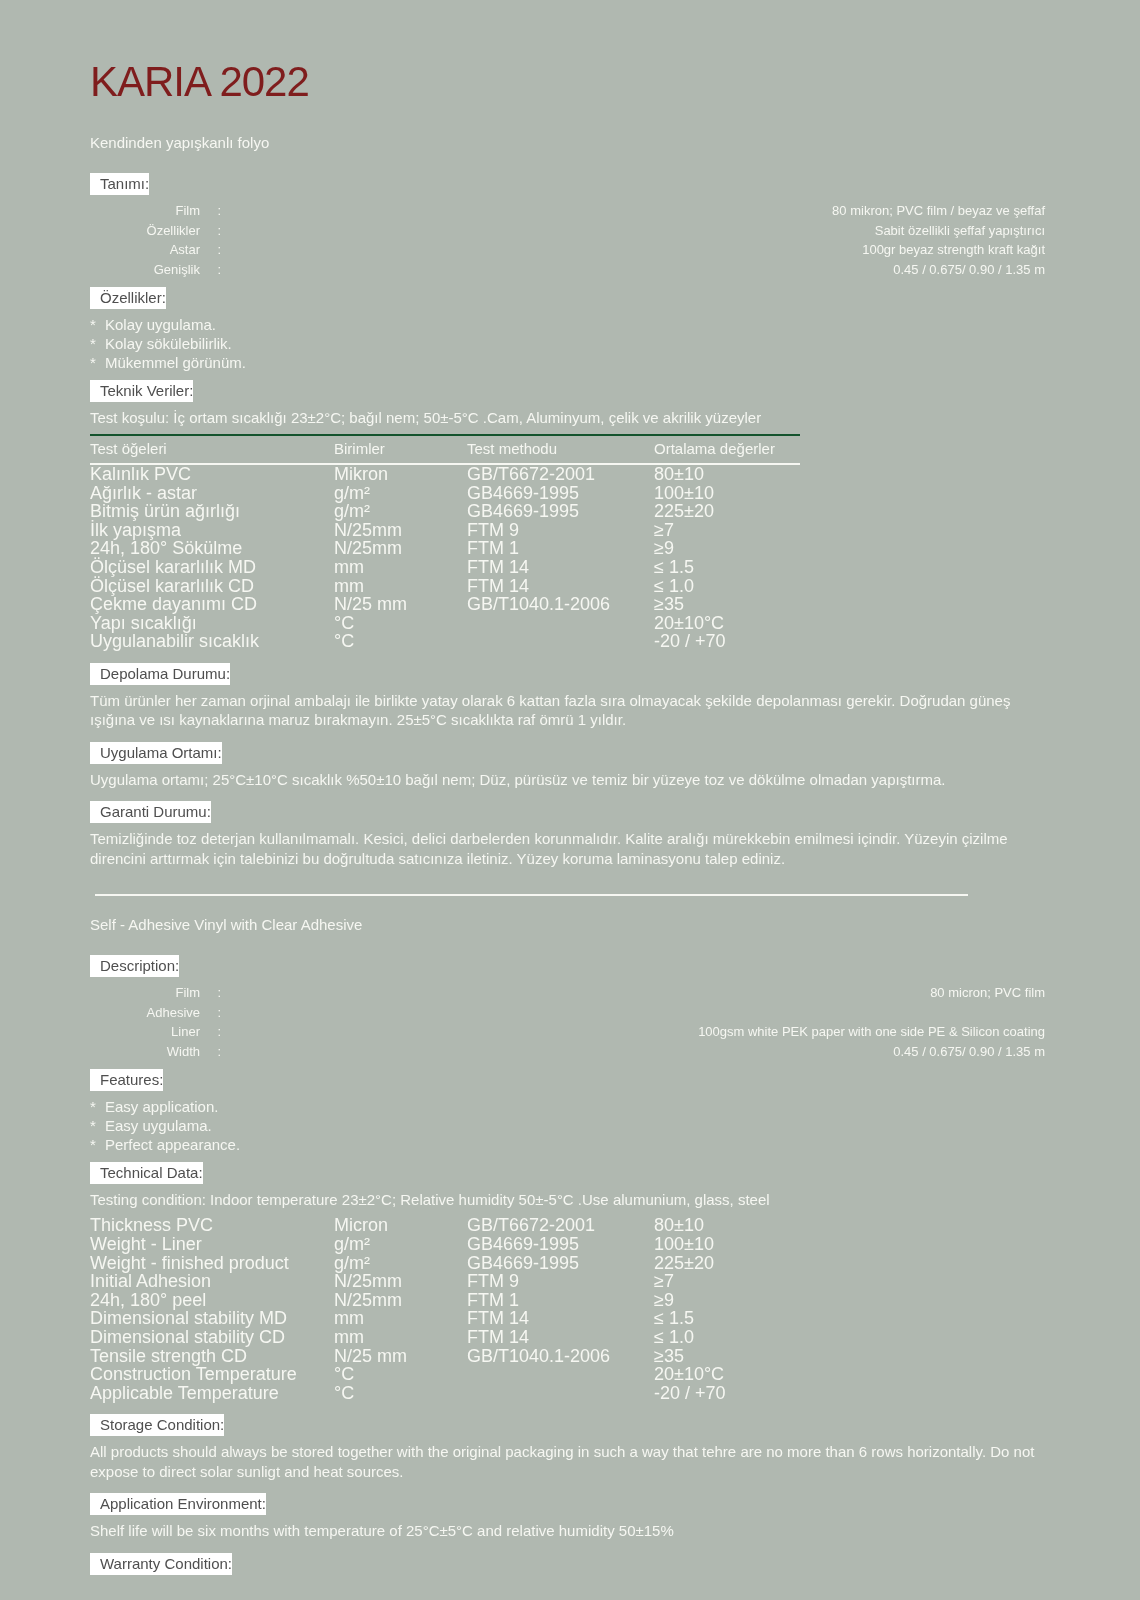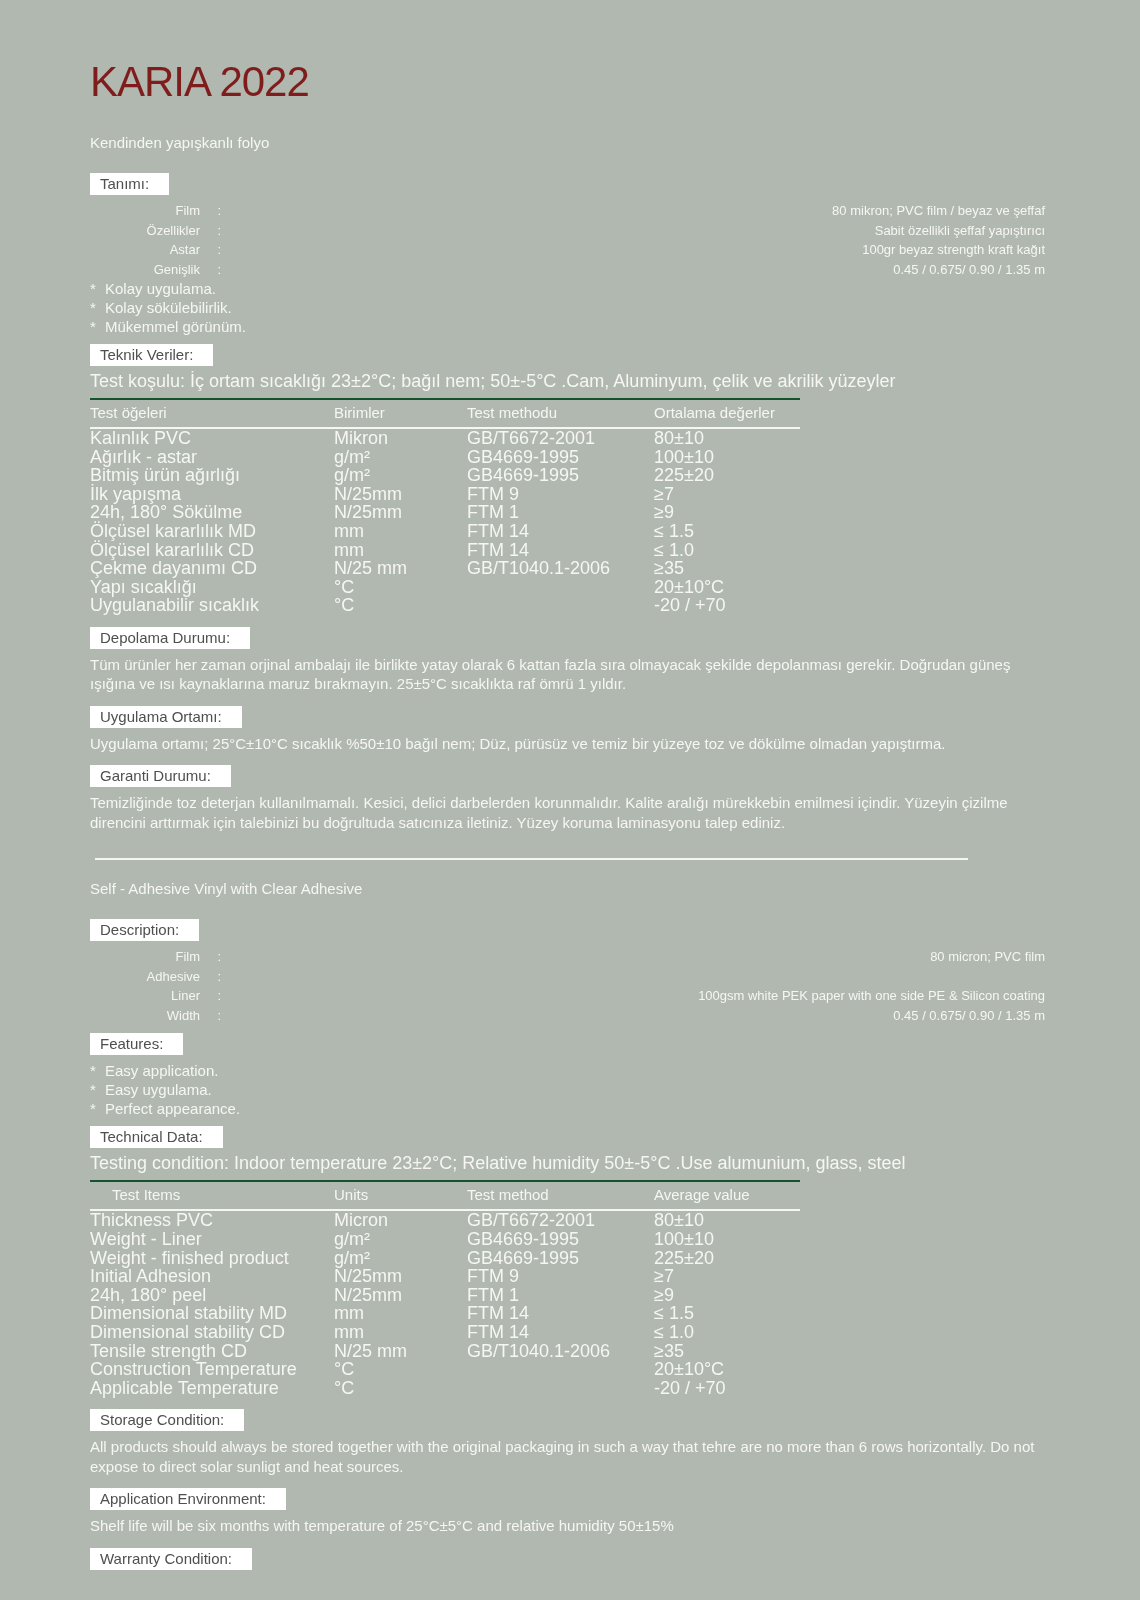--- a/index.html
+++ b/index.html
@@ -15,33 +15,33 @@
   .title {
     font-size:42px; font-weight:400; letter-spacing:-1px;
     color:#7f1d1d; margin-bottom:28px;
   }
   .subtitle { font-size:15px; margin-bottom:14px; }
 
   .label-box {
     display:inline-block;
     background:#ffffff; color:#4f4f4f;
     font-size:15px; line-height:18px;
-    padding:2px 20px 2px 10px;
+    padding:2px 0 2px 10px;
     margin:8px 0 6px 0;
   }
 
   .kv-row { display:flex; font-size:13px; line-height:19.5px;text-align:right; }
   .kv-key { width:110px; flex:none; }
   .kv-colon { width:21px; flex:none; }
   .kv-val { flex:1; }
 
   .bullet-row { display:flex; font-size:15px; line-height:19px; }
   .bullet-glyph { width:15px; flex:none; }
 
-  .cond-line { font-size:18px; line-height:19px; margin-bottom:7px; }
+  .cond-line { font-size:15px; line-height:19px; margin-bottom:7px; }
 
   .spec-table { width:710px; margin-top:2px; margin-bottom:4px; }
   .t-head {
     display:grid; grid-template-columns:244px 133px 187px 146px;
     border-top:2px solid #14532d; border-bottom:2px solid #f6f7f2;
     padding:4px 0 5px 0;
     font-size:15px; line-height:18px;
   }
   .t-row {
     display:grid; grid-template-columns:244px 133px 187px 146px;
@@ -84,20 +84,21 @@
         <span class="kv-colon">:</span>
         <span class="kv-val">100gr beyaz strength kraft kağıt</span>
       </div>
       <div class="kv-row">
         <span class="kv-key">Genişlik</span>
         <span class="kv-colon">:</span>
         <span class="kv-val">0.45 / 0.675/ 0.90 / 1.35 m</span>
       </div>
     </div>
 
+  <div><span class="label-box">Özellikler:</span></div>
   <div>
       <div class="bullet-row">
         <span class="bullet-glyph">*</span>
         <span>Kolay uygulama.</span>
       </div>
       <div class="bullet-row">
         <span class="bullet-glyph">*</span>
         <span>Kolay sökülebilirlik.</span>
       </div>
       <div class="bullet-row">
@@ -228,26 +229,20 @@
         <div class="bullet-row">
           <span class="bullet-glyph">*</span>
           <span>Perfect appearance.</span>
         </div>
       </div>
 
     <div><span class="label-box">Technical Data:</span></div>
     <div class="cond-line">Testing condition: Indoor temperature 23±2°C; Relative humidity 50±-5°C .Use alumunium, glass, steel</div>
 
     <div class="spec-table indent-first">
-        <div class="t-head">
-          <div class="t-hcell c0">Test Items</div>
-          <div class="t-hcell c1">Units</div>
-          <div class="t-hcell c2">Test method</div>
-          <div class="t-hcell c3">Average value</div>
-        </div>
         <div class="t-row">
           <div class="t-cell c0">Thickness PVC</div>
           <div class="t-cell c1">Micron</div>
           <div class="t-cell c2">GB/T6672-2001</div>
           <div class="t-cell c3">80±10</div>
         </div>
         <div class="t-row">
           <div class="t-cell c0">Weight - Liner</div>
           <div class="t-cell c1">g/m²</div>
           <div class="t-cell c2">GB4669-1995</div>

